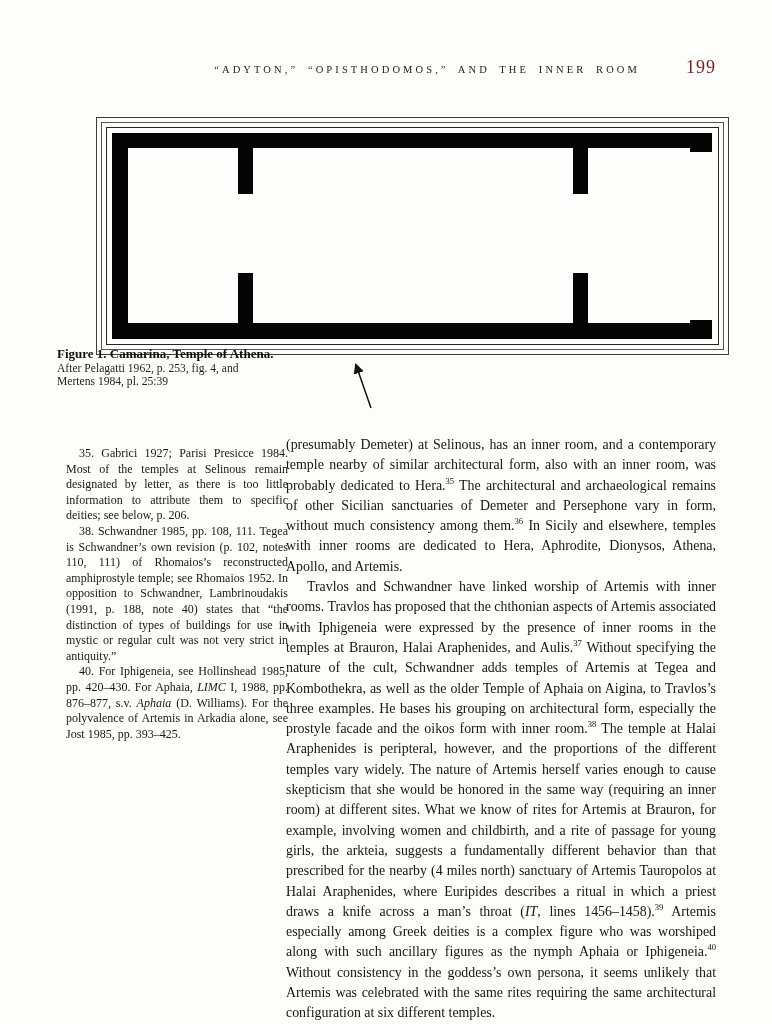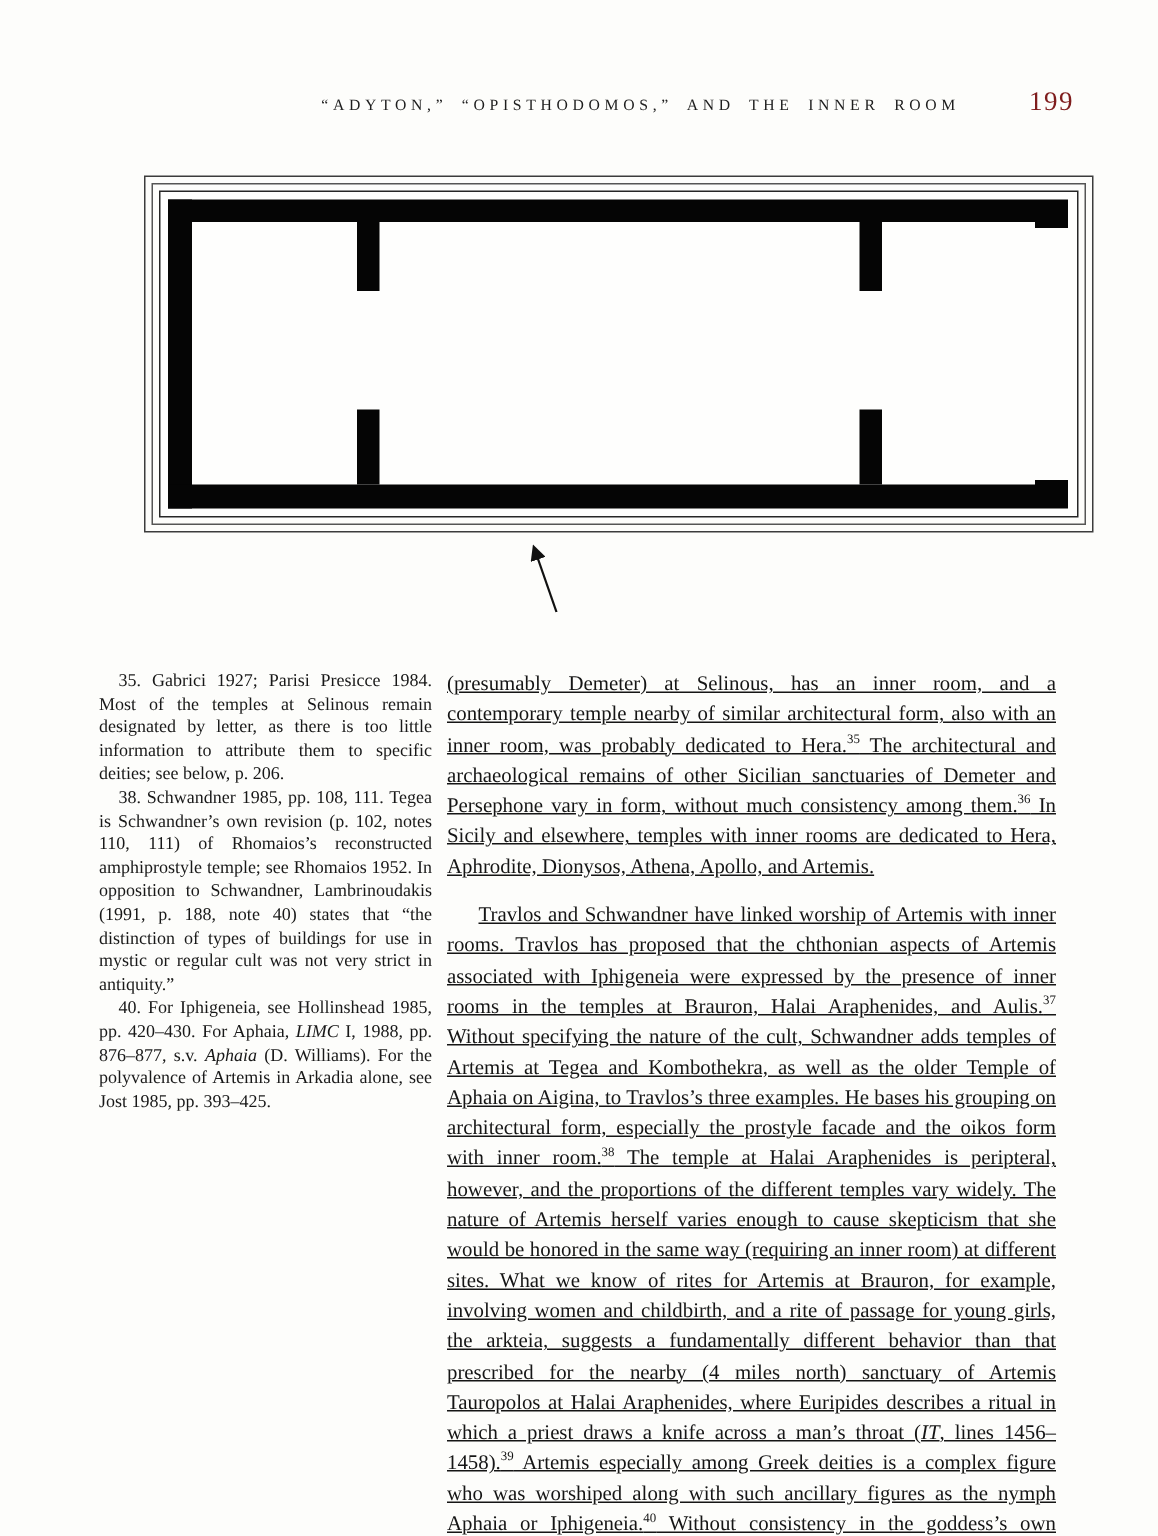--- a/index.html
+++ b/index.html
@@ -37,21 +37,21 @@
   .caption{position:absolute;left:57px;top:346px;width:270px;}
   .cap-title{font-weight:700;font-size:13px;line-height:1.2;color:#111;}
   .cap-src{font-size:11.6px;line-height:13.6px;color:#1e1e1e;}
 
   
   .col-notes{position:absolute;left:66px;top:446px;width:222px;
              font-size:12px;line-height:15.6px;text-align:justify;color:#181818;}
   .fn{margin:0;text-indent:13px;}
   .col-main{position:absolute;left:286px;top:435px;width:430px;
             font-size:13.9px;line-height:20.3px;text-align:justify;color:#151515;}
-  .mp{margin:12px;text-decoration:underline;}
+  .mp{margin:0;}
   .mp.indent{text-indent:21px;}
   sup{font-size:0.62em;line-height:0;vertical-align:super;}
   .it{font-style:italic;}
 </style>
 </head>
 <body>
 
 <div class="page">
 
   <header class="running-head">
@@ -77,20 +77,25 @@
 
   <svg class="north" viewBox="0 0 34 58" xmlns="http://www.w3.org/2000/svg">
     <defs>
       <marker id="na" viewBox="0 0 10 10" refX="8" refY="5" markerWidth="7" markerHeight="7" orient="auto">
         <path d="M0,0 L10,5 L0,10 z" fill="#111"></path>
       </marker>
     </defs>
     <line x1="26" y1="53" x2="11" y2="10" stroke="#111" stroke-width="1.5" marker-end="url(#na)"></line>
   </svg>
 
+  <div class="caption">
+    <div class="cap-title">Figure 1. Camarina, Temple of Athena.</div>
+    <div class="cap-src">After Pelagatti 1962, p. 253, fig. 4, and</div>
+    <div class="cap-src">Mertens 1984, pl. 25:39</div>
+  </div>
 
   <div class="col-notes">
       <p class="fn"><span>35. Gabrici 1927; Parisi Presicce 1984. Most of the temples at Selinous remain designated by letter, as there is too little information to attribute them to specific deities; see below, p. 206.</span></p>
       <p class="fn"><span>38. Schwandner 1985, pp. 108, 111. Tegea is Schwandner’s own revision (p. 102, notes 110, 111) of Rhomaios’s reconstructed amphiprostyle temple; see Rhomaios 1952. In opposition to Schwandner, Lambrinoudakis (1991, p. 188, note 40) states that “the distinction of types of buildings for use in mystic or regular cult was not very strict in antiquity.”</span></p>
       <p class="fn"><span>40. For Iphigeneia, see Hollinshead 1985, pp. 420–430. For Aphaia, </span><span class="it">LIMC</span><span> I, 1988, pp. 876–877, s.v. </span><span class="it">Aphaia</span><span> (D. Williams). For the polyvalence of Artemis in Arkadia alone, see Jost 1985, pp. 393–425.</span></p>
     </div>
 
   <div class="col-main">
       <p class="mp"><span>(presumably Demeter) at Selinous, has an inner room, and a contemporary temple nearby of similar architectural form, also with an inner room, was probably dedicated to Hera.</span><sup>35</sup><span> The architectural and archaeological remains of other Sicilian sanctuaries of Demeter and Persephone vary in form, without much consistency among them.</span><sup>36</sup><span> In Sicily and elsewhere, temples with inner rooms are dedicated to Hera, Aphrodite, Dionysos, Athena, Apollo, and Artemis.</span></p>
       <p class="mp indent"><span>Travlos and Schwandner have linked worship of Artemis with inner rooms. Travlos has proposed that the chthonian aspects of Artemis associated with Iphigeneia were expressed by the presence of inner rooms in the temples at Brauron, Halai Araphenides, and Aulis.</span><sup>37</sup><span> Without specifying the nature of the cult, Schwandner adds temples of Artemis at Tegea and Kombothekra, as well as the older Temple of Aphaia on Aigina, to Travlos’s three examples. He bases his grouping on architectural form, especially the prostyle facade and the oikos form with inner room.</span><sup>38</sup><span> The temple at Halai Araphenides is peripteral, however, and the proportions of the different temples vary widely. The nature of Artemis herself varies enough to cause skepticism that she would be honored in the same way (requiring an inner room) at different sites. What we know of rites for Artemis at Brauron, for example, involving women and childbirth, and a rite of passage for young girls, the arkteia, suggests a fundamentally different behavior than that prescribed for the nearby (4 miles north) sanctuary of Artemis Tauropolos at Halai Araphenides, where Euripides describes a ritual in which a priest draws a knife across a man’s throat (</span><span class="it">IT</span><span>, lines 1456–1458).</span><sup>39</sup><span> Artemis especially among Greek deities is a complex figure who was worshiped along with such ancillary figures as the nymph Aphaia or Iphigeneia.</span><sup>40</sup><span> Without consistency in the goddess’s own persona, it seems unlikely that Artemis was celebrated with the same rites requiring the same architectural configuration at six different temples.</span></p>

